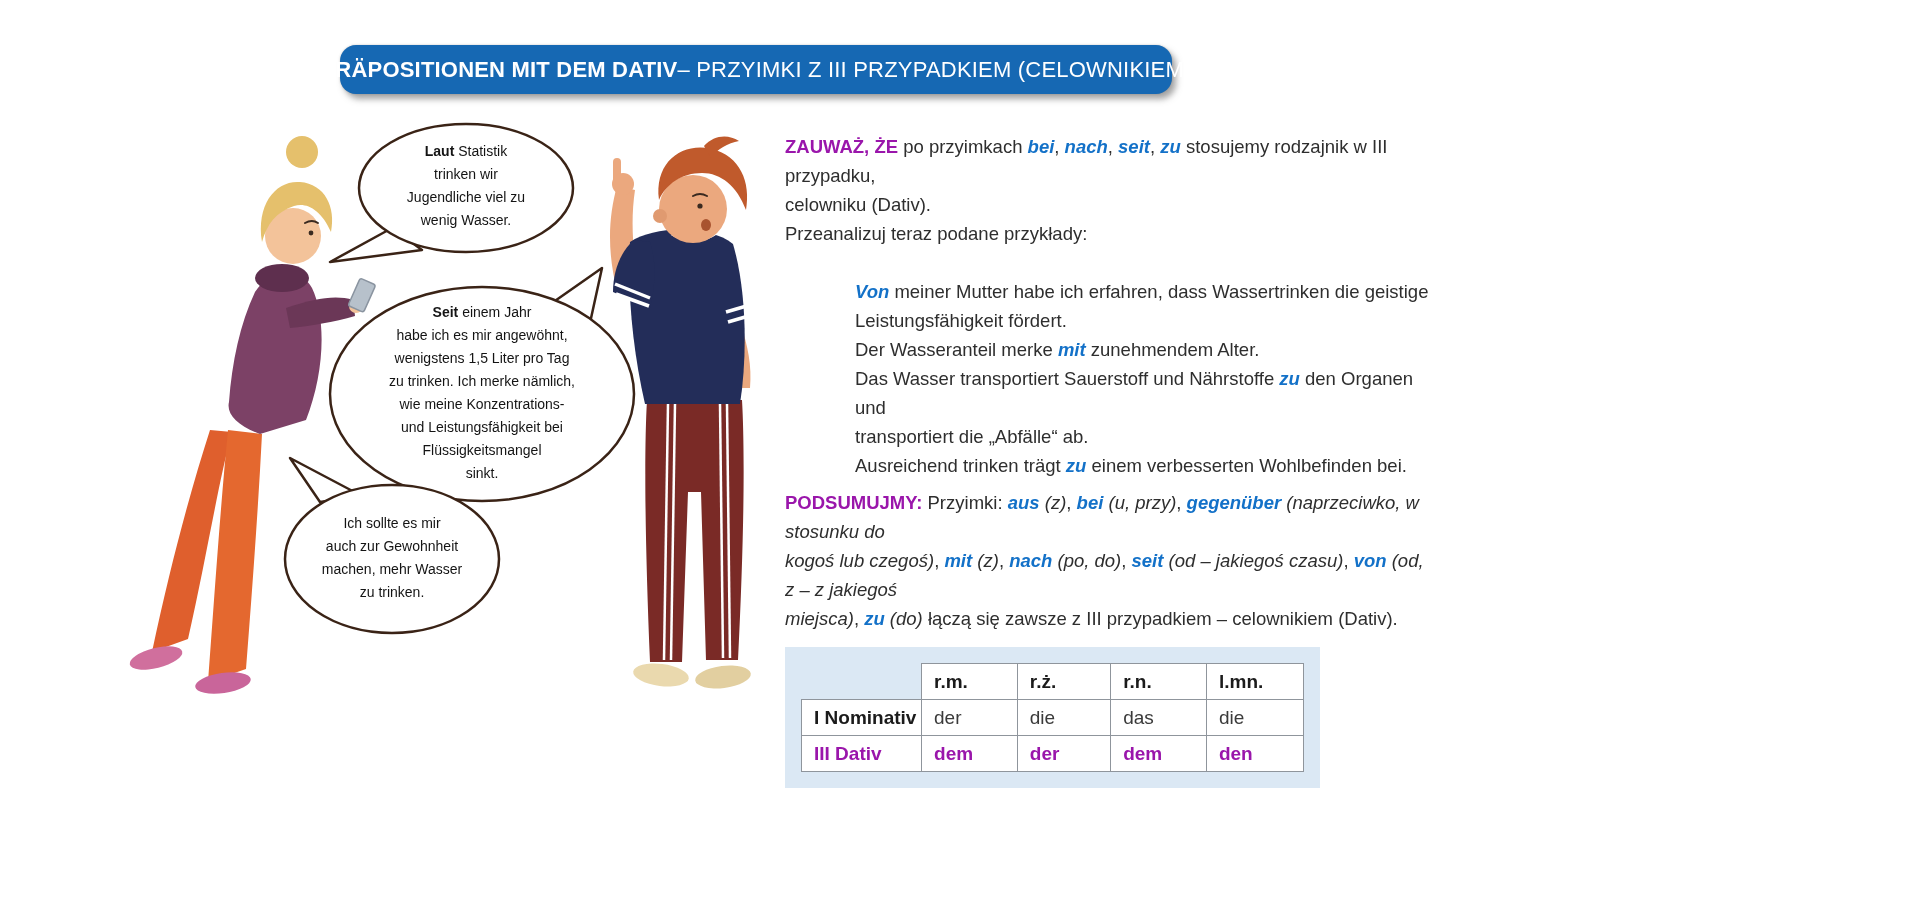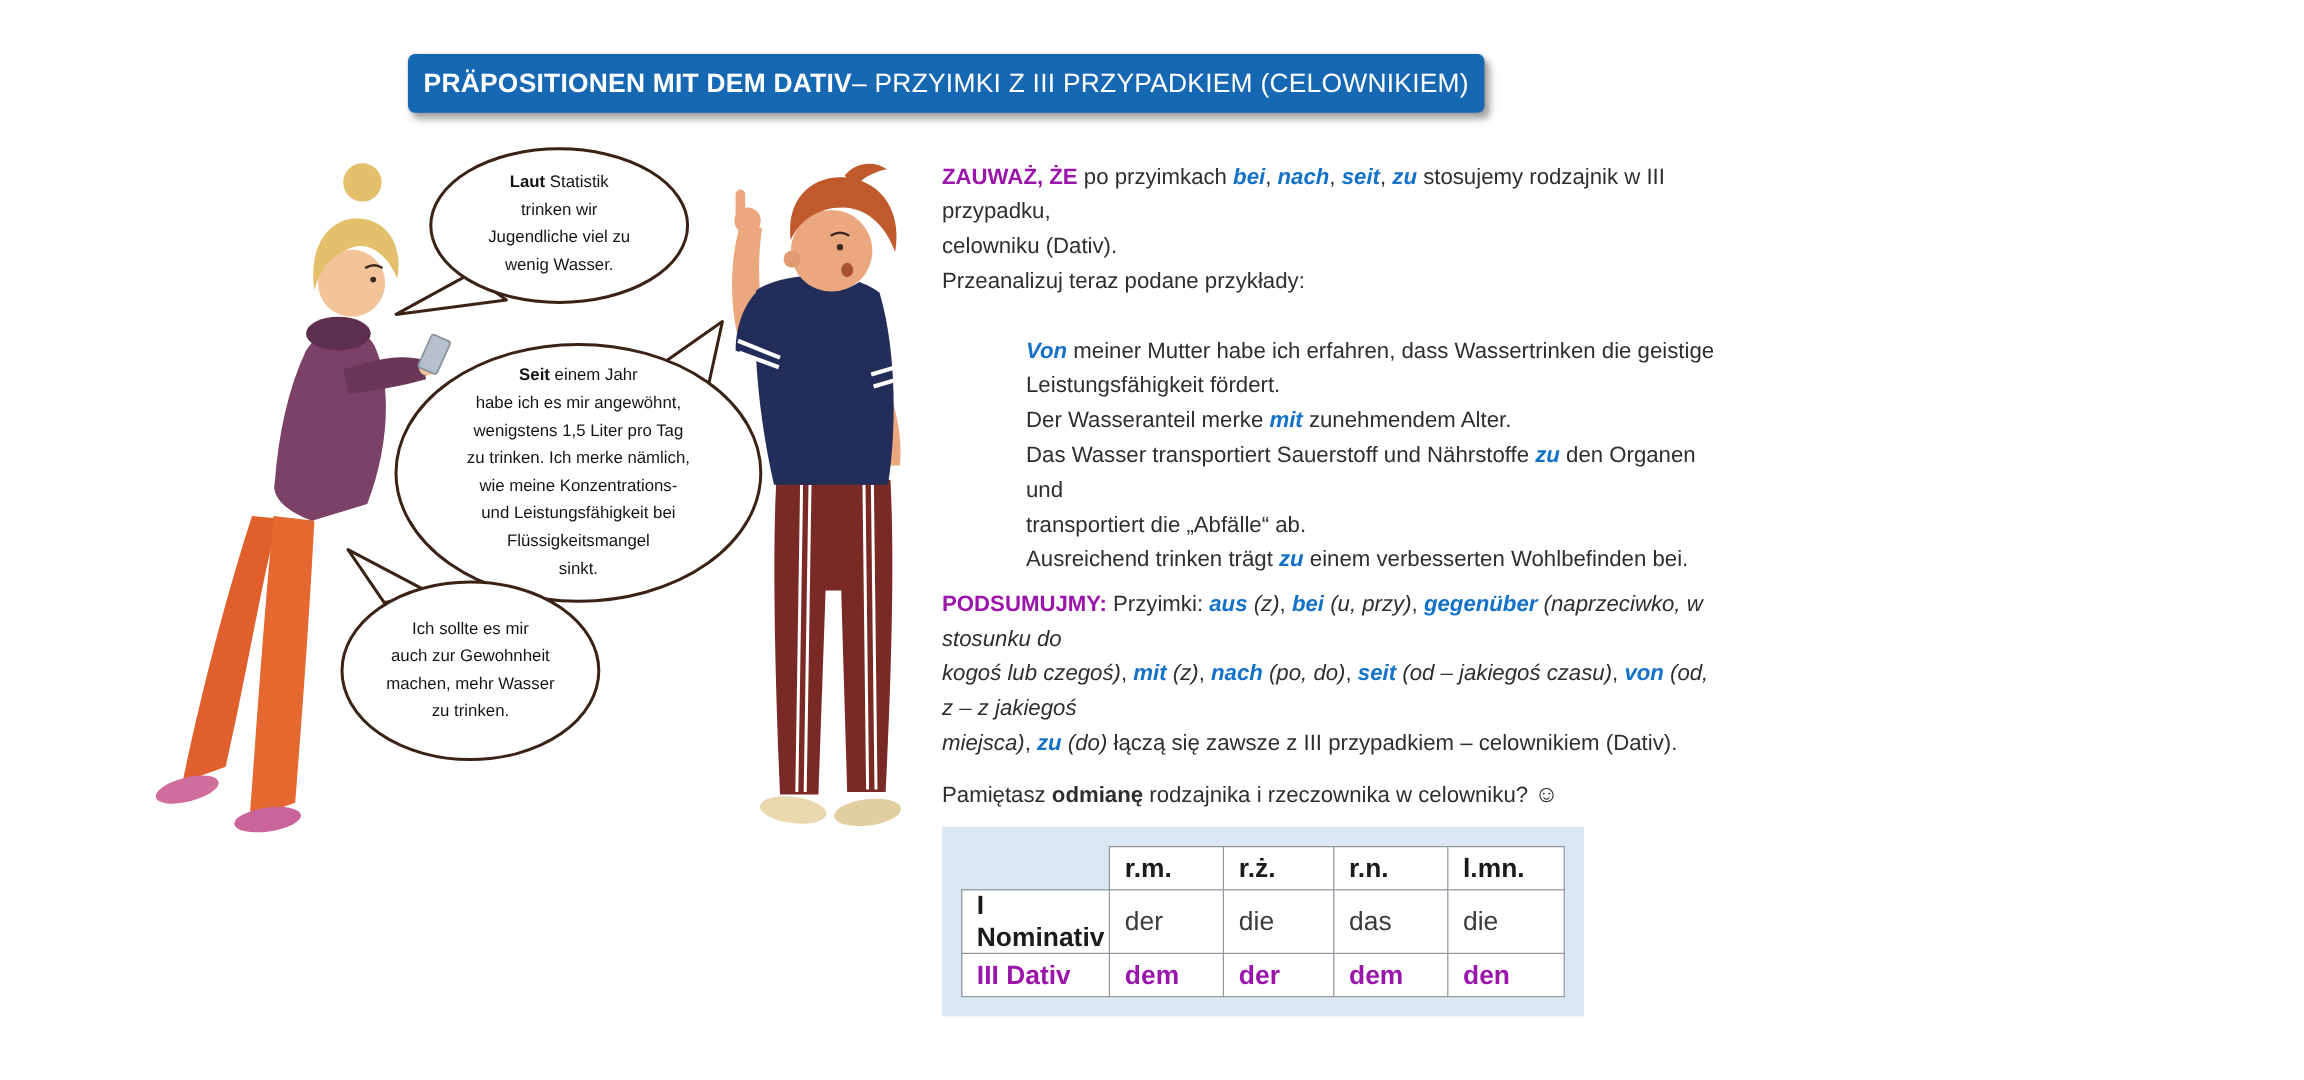--- a/index.html
+++ b/index.html
@@ -2,22 +2,22 @@
 <html><head>
 <meta charset="utf-8">
 <style>
   html,body{margin:0;padding:0;}
   body{
     width:1920px;height:900px;position:relative;background:#ffffff;
     font-family:"Liberation Sans", sans-serif;color:#2e2e2e;overflow:hidden;
   }
   
   .banner{
-    position:absolute;left:340px;top:45px;width:897px;height:49px;
-    background:#1668b3;border-radius:6px;
+    position:absolute;left:340px;top:45px;width:832px;height:49px;
+    background:#1668b3;border-radius:16px;
     display:flex;align-items:center;justify-content:center;
     box-shadow:4px 5px 6px rgba(90,90,90,.55), 0 0 2px rgba(120,120,120,.4);
     white-space:nowrap;
   }
   .banner .t{color:#ffffff;font-size:22px;letter-spacing:.2px;}
   .banner .t.bold{font-weight:bold;}
   
   .illus{position:absolute;left:110px;top:112px;width:680px;height:600px;}
   .bubble-text{
     position:absolute;text-align:center;font-size:14px;line-height:23px;color:#141414;
@@ -32,21 +32,21 @@
   .question{margin:0 0 12px 0;}
   .b{font-weight:bold;}
   .i{font-style:italic;}
   .prep{color:#1371c8;font-weight:bold;font-style:italic;}
   .ph{color:#9a16ab;font-weight:bold;}
   .smiley{font-size:20px;color:#1b1b1b;}
   
   .panel{
     background:#dbe8f4;width:535px;box-sizing:border-box;padding:16px 16px 16px 16px;
   }
-  table.decl{border-collapse:collapse;font-size:22px;}
+  table.decl{border-collapse:collapse;font-size:19px;}
   table.decl th,table.decl td{
     border:1.5px solid #8f959c;background:#ffffff;height:35px;
     padding:0 0 0 12px;text-align:left;vertical-align:middle;
   }
   table.decl th{font-weight:bold;color:#1b1b1b;}
   table.decl td{font-weight:normal;color:#3a3a3a;}
   table.decl .ghost{border:none;background:transparent;}
   table.decl .collabel{width:97px;}
   table.decl .rowlabel{width:112px;}
   tr.dative .rowlabel, tr.dative td{color:#9a16ab;font-weight:bold;}
@@ -157,21 +157,20 @@
 
   <div class="examples">
     <div class="rt"><span class="prep">Von</span><span> meiner Mutter habe ich erfahren, dass Wassertrinken die geistige</span><br><span>Leistungsfähigkeit fördert.</span></div>
     <div class="rt"><span>Der Wasseranteil merke </span><span class="prep">mit</span><span> zunehmendem Alter.</span></div>
     <div class="rt"><span>Das Wasser transportiert Sauerstoff und Nährstoffe </span><span class="prep">zu</span><span> den Organen und</span><br><span>transportiert die „Abfälle“ ab.</span></div>
     <div class="rt"><span>Ausreichend trinken trägt </span><span class="prep">zu</span><span> einem verbesserten Wohlbefinden bei.</span></div>
   </div>
 
   <div class="rt summary"><span class="ph">PODSUMUJMY:</span><span> Przyimki: </span><span class="prep">aus</span><span> </span><span class="i">(z)</span><span>, </span><span class="prep">bei</span><span> </span><span class="i">(u, przy)</span><span>, </span><span class="prep">gegenüber</span><span> </span><span class="i">(naprzeciwko, w stosunku do</span><br><span class="i">kogoś lub czegoś)</span><span>, </span><span class="prep">mit</span><span> </span><span class="i">(z)</span><span>, </span><span class="prep">nach</span><span> </span><span class="i">(po, do)</span><span>, </span><span class="prep">seit</span><span> </span><span class="i">(od – jakiegoś czasu)</span><span>, </span><span class="prep">von</span><span> </span><span class="i">(od, z – z jakiegoś</span><br><span class="i">miejsca)</span><span>, </span><span class="prep">zu</span><span> </span><span class="i">(do)</span><span> łączą się zawsze z III przypadkiem – celownikiem (Dativ).</span></div>
 
-  <div class="rt question"><span>Pamiętasz </span><span class="b">odmianę</span><span> rodzajnika i rzeczownika w celowniku? </span><span class="smiley">☺</span></div>
 
   <div class="panel">
     <table class="decl">
       <tbody>
           <tr>
         <td class="ghost rowlabel"></td>
         <th class="collabel">r.m.</th>
         <th class="collabel">r.ż.</th>
         <th class="collabel">r.n.</th>
         <th class="collabel">l.mn.</th>

